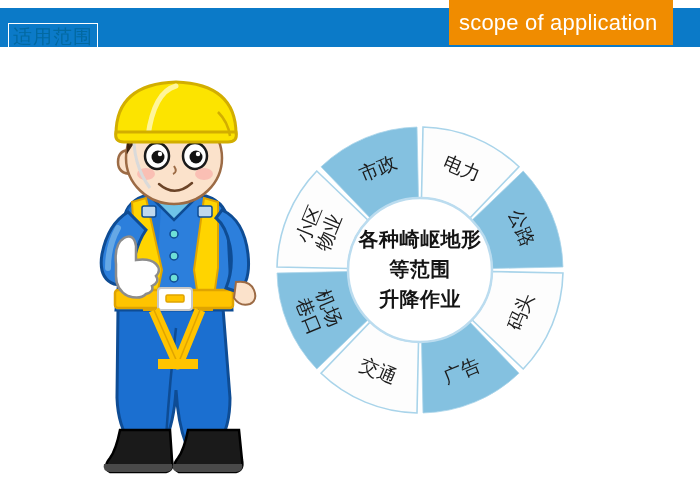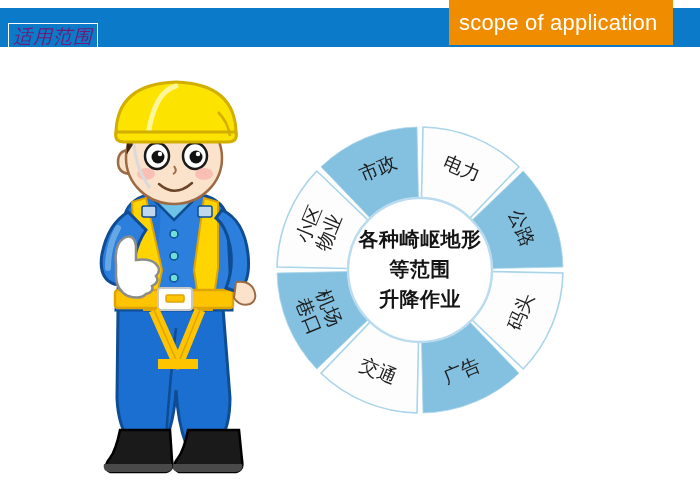--- a/index.html
+++ b/index.html
@@ -46,21 +46,21 @@
     font-size:20px;fill:#141414;font-weight:700;letter-spacing:.5px;
   }
 </style>
 </head>
 <body>
 
 <div id="stage">
 
   <div class="header-bar" style="background: rgb(11, 122, 200);"></div>
 
-  <div class="header-title" style="color: #701a75; font-style: italic;">适用范围</div>
+  <div class="header-title" style="color: #0369a1;">适用范围</div>
 
   <div class="header-badge" style="background: rgb(240, 140, 0);"></div>
   <div class="header-badge-label" style="color: rgb(255, 255, 255);">scope of application</div>
 
   <div class="worker">
     <svg width="230" height="400" viewBox="0 0 230 400" xmlns="http://www.w3.org/2000/svg">
       <g>
 
         <path d="M60 230 L165 230 L172 320 Q172 350 160 366 L128 366 Q120 345 118 312 Q116 345 106 366 L73 366 Q60 348 59 320 Z" fill="#1B6FD0" stroke="#0E4C94" stroke-width="3"></path>
         <path d="M118 250 Q112 300 108 360" fill="none" stroke="#0E4C94" stroke-width="2.5"></path>

